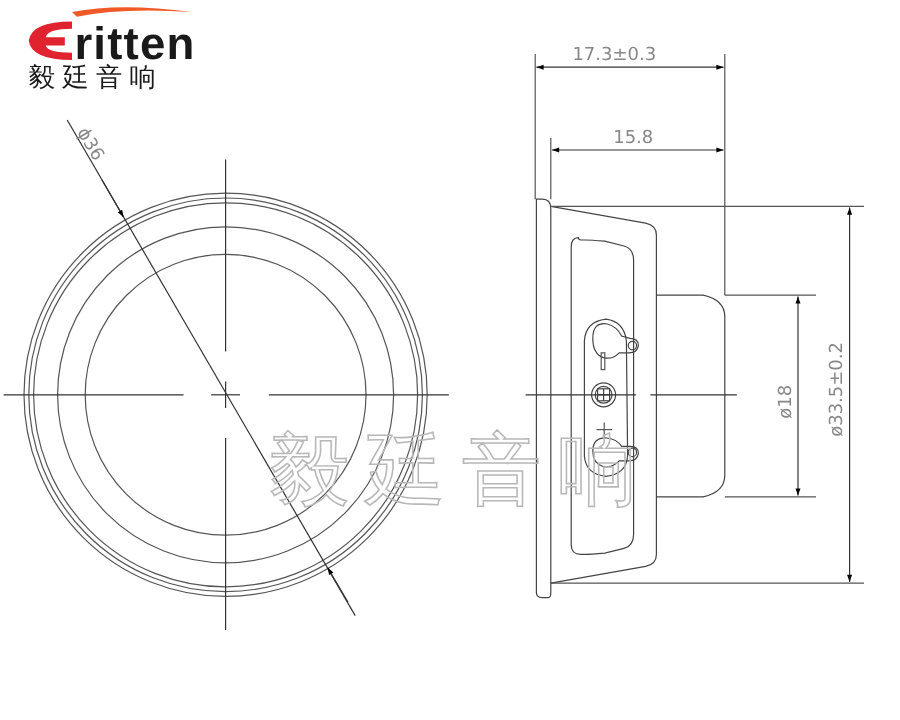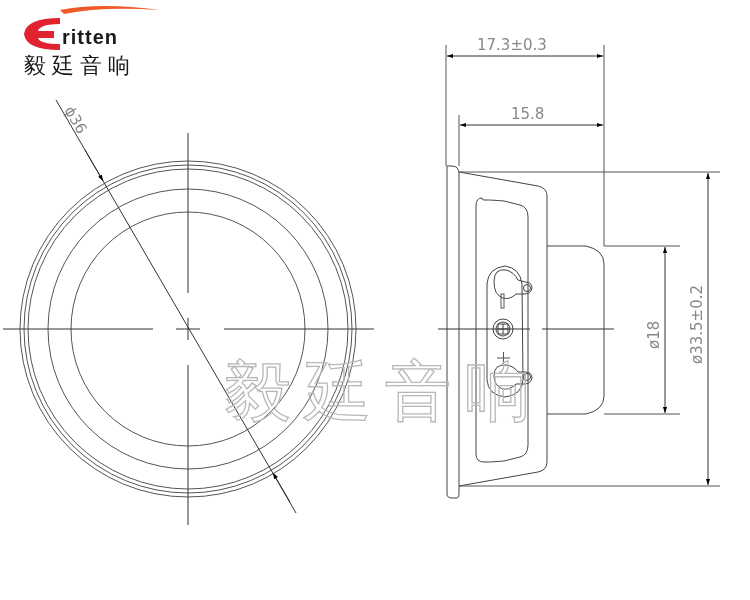--- a/index.html
+++ b/index.html
@@ -1,18 +1,18 @@
 <!DOCTYPE html>
 <html><head>
 <meta charset="utf-8">
 <style>
   html, body { margin: 0; padding: 0; background: #ffffff; }
   body { width: 750px; height: 600px; position: relative; overflow: hidden; font-family: "DejaVu Sans", sans-serif; }
   #logo { position: absolute; left: 20px; top: 4px; width: 150px; height: 76px; }
-  #logo .brand { position: absolute; left: 42px; top: 18px; font-family: "Liberation Sans", sans-serif; font-weight: bold; font-size: 20px; color: #1a1a1a; letter-spacing: 1px; line-height: 30px; }
+  #logo .brand { position: absolute; left: 42px; top: 18px; font-family: "Liberation Sans", sans-serif; font-weight: bold; font-size: 38px; color: #1a1a1a; letter-spacing: 1px; line-height: 30px; }
   #logo .cn { position: absolute; left: 4px; top: 50px; font-family: "DejaVu Sans", sans-serif; font-size: 22px; color: #1a1a1a; letter-spacing: 6px; line-height: 24px; }
   svg#drawing { position: absolute; left: 0; top: 0; }
   .dim-text { font-family: "DejaVu Sans", sans-serif; font-size: 15px; fill: #888888; }
   .watermark { position: absolute; left: 225px; top: 352px; font-family: "DejaVu Serif", serif; font-size: 66px; color: transparent; -webkit-text-stroke: 1.3px #b8b8b8; letter-spacing: 14px; line-height: 80px; }
 </style>
 </head>
 <body>
 
 <div id="logo">
   <svg width="150" height="76" style="position:absolute;left:0;top:0">

